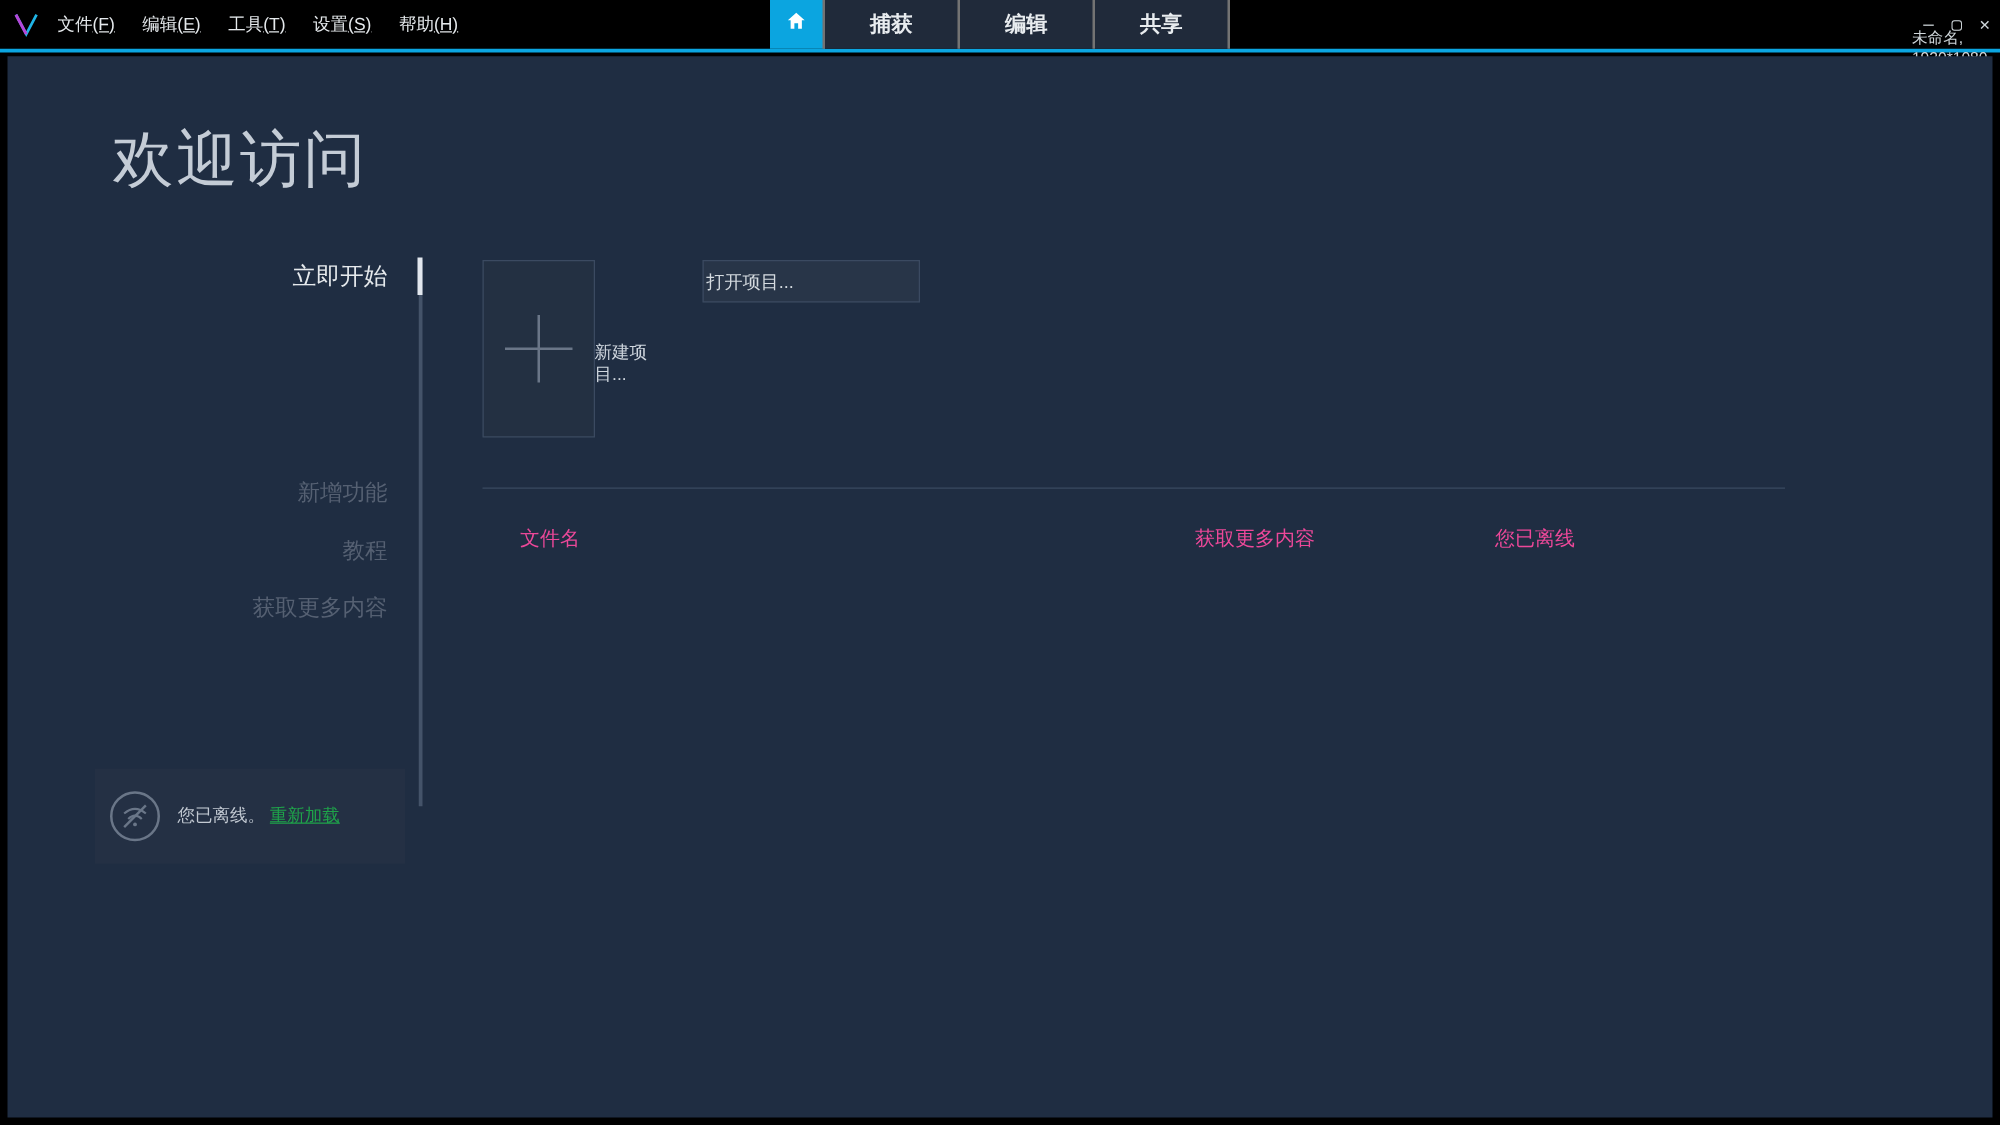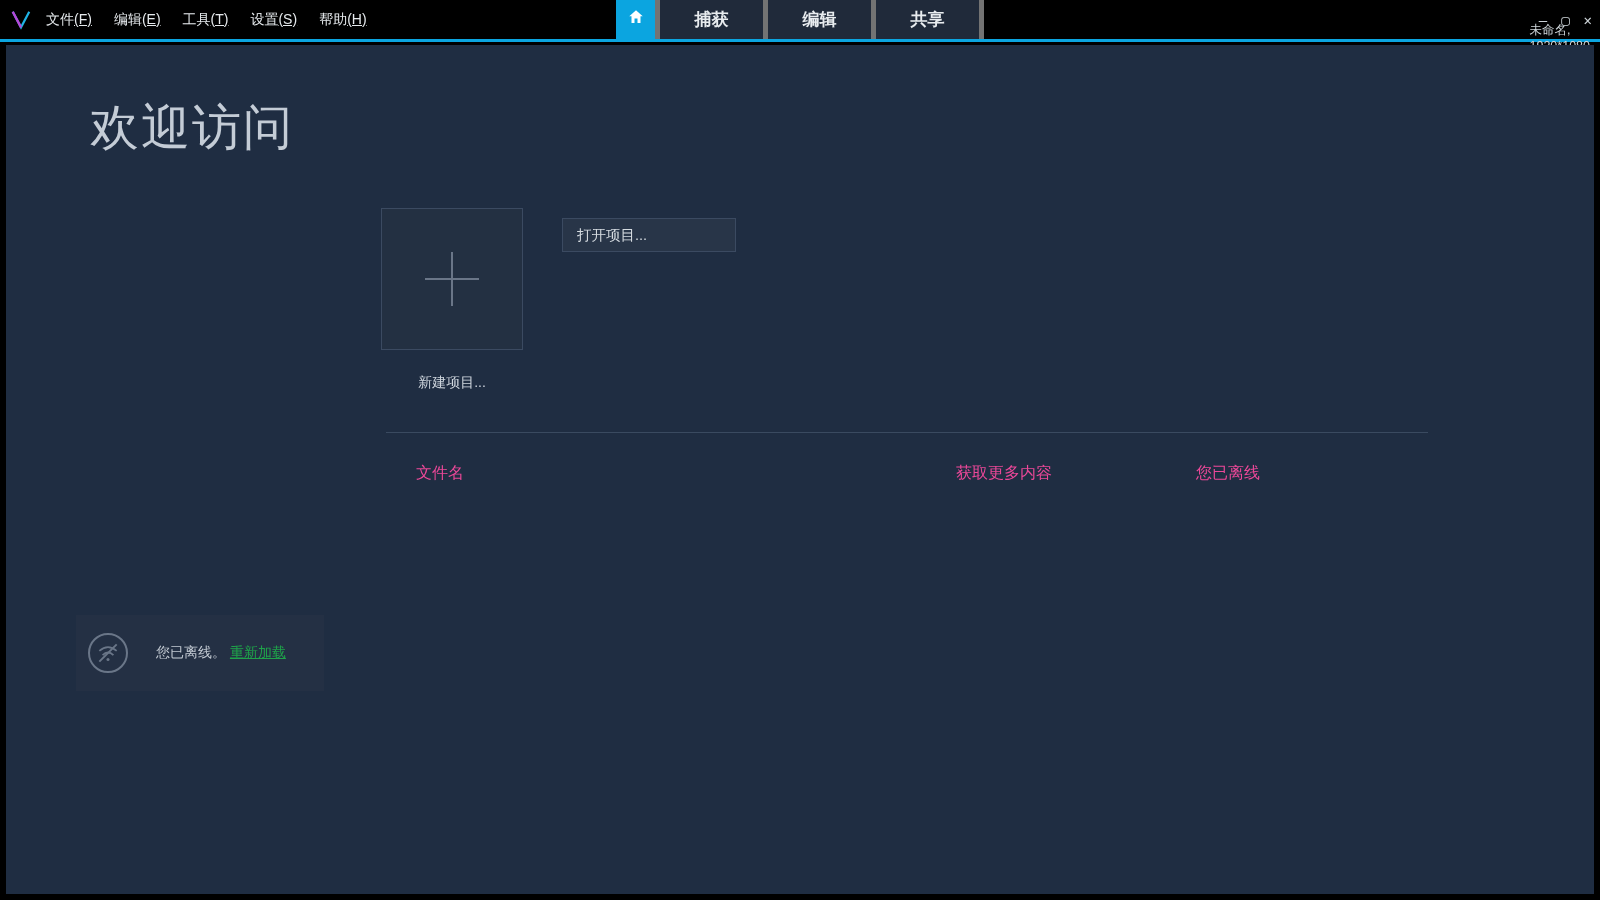--- a/index.html
+++ b/index.html
@@ -25,21 +25,21 @@
   .mode-tabs {
     position: absolute; left: 50%; top: 0; transform: translateX(-50%);
     display: flex; height: 100%;
   }
   .mode-tab {
     width: 108px;
     display: flex; align-items: center; justify-content: center;
     font-size: 17px; font-weight: 600;
     background: #202a3a;
     color: #e8ecef;
-    border-right: 5px solid #737373;
+    border-right: 2px solid #737373;
   }
   .mode-tab.home { width: 44px; background: #0ba5e0; color: #fff; }
   .titlebar-right {
     position: absolute; right: 8px; top: 0; height: 100%;
     display: flex; align-items: center; gap: 12px;
     font-size: 13px; color: #cfd6da;
   }
   .win-controls { display: flex; gap: 14px; align-items: center; margin-left: 6px; }
   .win-controls span { font-family: monospace; font-size: 14px; }
   .status-text { margin-top: 18px; font-size: 12.5px; }
@@ -100,42 +100,42 @@
   .offline-box {
     position: absolute;
     left: 70px;
     top: 570px;
     width: 248px;
     height: 76px;
     background: #243044;
     display: flex;
     align-items: center;
     padding: 10px 12px;
-    gap: 28px;
+    gap: 14px;
   }
   .offline-icon {
     width: 40px; height: 40px;
     border-radius: 50%;
     border: 2px solid #6a7688;
     display: flex; align-items: center; justify-content: center;
     flex-shrink: 0;
     position: relative;
   }
   .offline-text { font-size: 14px; color: #c2c9d2; line-height: 1.4; }
   .offline-text a { color: #1fa34a; text-decoration: underline; cursor: pointer; }
 
   
   .content {
     position: absolute;
     left: 380px; top: 163px; right: 50px;
   }
   .tile-row { display: flex; align-items: flex-start; gap: 44px; }
   .new-tile {
     width: 132px;
-    display: flex; flex-direction: column; align-items: center;
+    display: flex; flex-direction: row; align-items: center;
   }
   .new-tile .tile-box {
     width: 142px; height: 142px;
     border: 1px solid #3b4a61;
     background: #233042;
     display: flex; align-items: center; justify-content: center;
     cursor: pointer;
   }
   .new-tile .tile-label {
     margin-top: 24px;
@@ -155,23 +155,23 @@
   .plus::after  { top: 50%; left: 0; right: 0; height: 2px; transform: translateY(-50%); }
 
   .open-btn {
     width: 174px;
     height: 34px;
     border: 1px solid #3b4a61;
     background: #283548;
     color: #d5dbe0;
     font-size: 14.5px;
     display: flex; align-items: center;
-    padding: 0 14px;
+    padding: 0 2px;
     cursor: pointer;
-    margin-top: 10px;
+    margin-top: 0;
   }
 
   .sep {
     margin-top: 40px;
     height: 1px;
     background: #3a4a60;
     width: 1042px;
   }
 
   .file-header {
@@ -223,20 +223,28 @@
       <span>✕</span>
     </div>
     <span class="status-text" style="position:absolute; right:2px; top:4px;">未命名, 1920*1080</span>
   </div>
 </div>
 
 <div class="main">
 
   <div class="welcome-title">欢迎访问</div>
 
+  <div class="sidenav">
+    <div class="side-divider"></div>
+    <div class="side-divider-active"></div>
+    <div class="nav-item active">立即开始</div>
+    <div class="nav-item">新增功能</div>
+    <div class="nav-item">教程</div>
+    <div class="nav-item">获取更多内容</div>
+  </div>
 
   <div class="offline-box">
     <div class="offline-icon">
       <svg viewBox="0 0 24 24" width="26" height="26">
         <path d="M4 10 Q12 3 20 10" fill="none" stroke="#6a7688" stroke-width="1.6"></path>
         <path d="M7 14 Q12 9 17 14" fill="none" stroke="#6a7688" stroke-width="1.6"></path>
         <circle cx="12" cy="18" r="1.4" fill="#6a7688"></circle>
         <line x1="4" y1="20" x2="20" y2="4" stroke="#6a7688" stroke-width="1.8"></line>
       </svg>
     </div>

